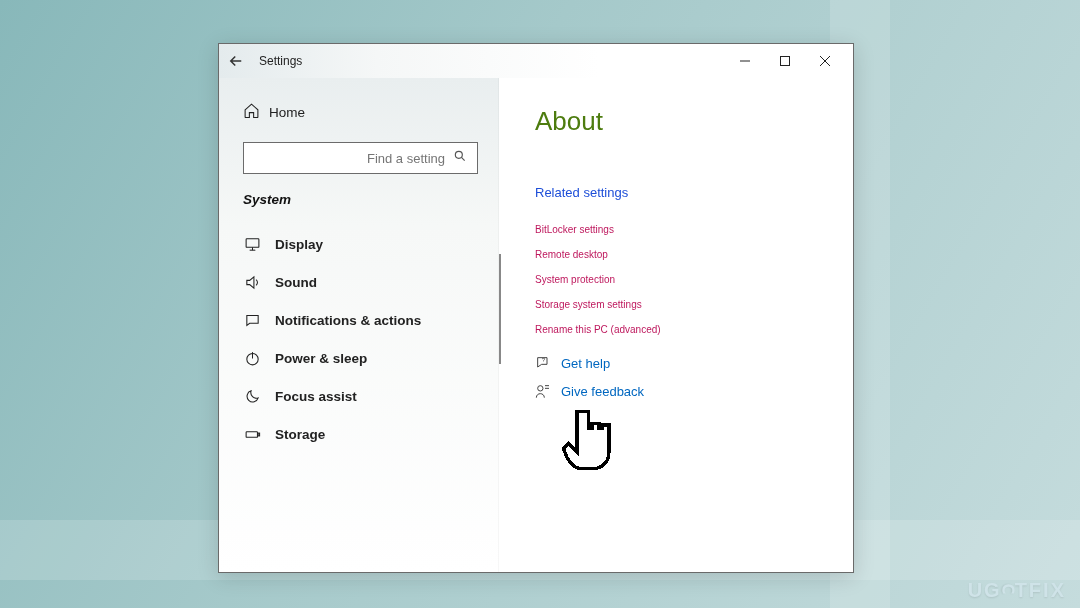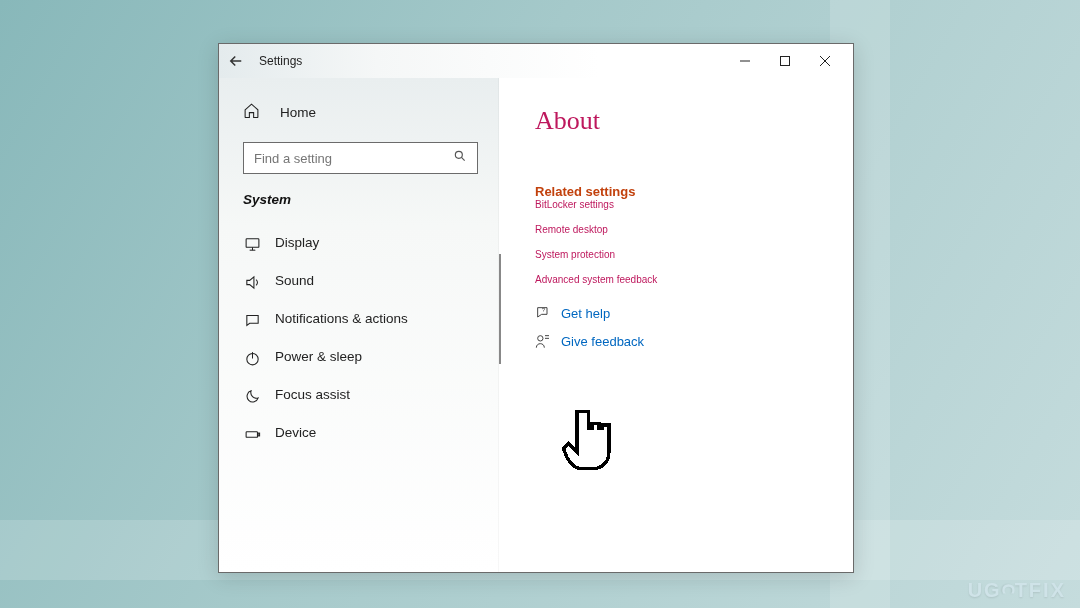--- a/index.html
+++ b/index.html
@@ -54,74 +54,76 @@
     width: 280px;
     background: linear-gradient(180deg, #e9eeef 0%, #f6f8f7 30%, #ffffff 100%);
     border-right: 1px solid rgba(0,0,0,0.03);
     padding: 16px 0 0 0;
     overflow-y: hidden;
     position: relative;
   }
   .home-row {
     display: flex; align-items: center;
     padding: 8px 20px 8px 24px;
-    gap: 20px;
+    gap: 9px;
     font-size: 13.5px;
     color: #222;
   }
   .home-row svg { width: 17px; height: 17px; }
   .search-wrap { padding: 12px 20px 14px 24px; }
   .search {
     width: 100%;
     height: 32px;
     border: 1px solid #6b6b6b;
     background: #fff;
     display: flex; align-items: center;
     padding: 0 10px;
   }
   .search input {
     flex: 1; border: 0; outline: 0; font-size: 13px;
     background: transparent; color: #666;
     font-style: normal;
+    text-align: right;
   }
   .search svg { width: 14px; height: 14px; color: #555; margin-left: 8px; }
   .category {
     padding: 4px 24px 18px 24px;
     font-size: 13.5px;
     font-weight: 600;
     color: #111;
     font-style: italic;
   }
   .nav-item {
-    display: flex; align-items: flex-start;
+    display: flex; align-items: center;
     padding: 10px 20px 10px 24px;
     gap: 14px;
     font-size: 13.5px;
     color: #222;
+    font-weight: bold;
   }
   .nav-item .icon { width: 18px; height: 18px; display: inline-flex; align-items:center; justify-content:center; }
   .nav-item svg { width: 17px; height: 17px; }
   .content {
     flex: 1;
     padding: 28px 28px 20px 36px;
     position: relative;
     overflow: hidden;
   }
   .page-title {
     font-size: 26px;
     font-weight: 400;
-    color: #be185d;
+    color: #4d7c0f;
     margin-bottom: 48px;
-    font-family: Liberation Serif, serif;
+    font-family: Liberation Sans, sans-serif;
   }
   .section-header {
     font-size: 13px;
-    font-weight: 700;
-    color: #c2410c;
-    margin-bottom: 0;
+    font-weight: 400;
+    color: #1d4ed8;
+    margin-bottom: 24px;
   }
   .link-list .link {
     display: block;
     font-size: 10px;
     color: #be185d;
     margin-bottom: 14px;
     text-decoration: none;
   }
   .helpers { margin-top: 20px; }
   .helper-row {
@@ -259,37 +261,38 @@
         <span>Focus assist</span>
       </div>
 
       <div class="nav-item">
         <span class="icon">
           <svg viewBox="0 0 24 24" fill="none" stroke="currentColor" stroke-width="1.5">
               <rect x="3" y="8" width="16" height="8" rx="1"></rect>
               <rect x="20" y="10" width="2" height="4"></rect>
             </svg>
         </span>
-        <span>Device</span>
+        <span>Storage</span>
       </div>
 
 
     </div>
 
     <div class="content">
       <div class="scroll-indicator"></div>
       <h1 class="page-title">About</h1>
 
       <div class="section-header">Related settings</div>
 
       <div class="link-list">
         <a class="link">BitLocker settings</a>
         <a class="link">Remote desktop</a>
         <a class="link">System protection</a>
-        <a class="link">Advanced system feedback</a>
+        <a class="link">Storage system settings</a>
+        <a class="link">Rename this PC (advanced)</a>
       </div>
 
       <div class="helpers">
         <div class="helper-row">
           <span class="hicon">
             <svg viewBox="0 0 24 24" fill="none" stroke="currentColor" stroke-width="1.5">
                 <path d="M4 4h14v10H10l-6 4z"></path>
                 <text x="10" y="11" font-size="9" fill="currentColor" stroke="none">?</text>
               </svg>
           </span>

